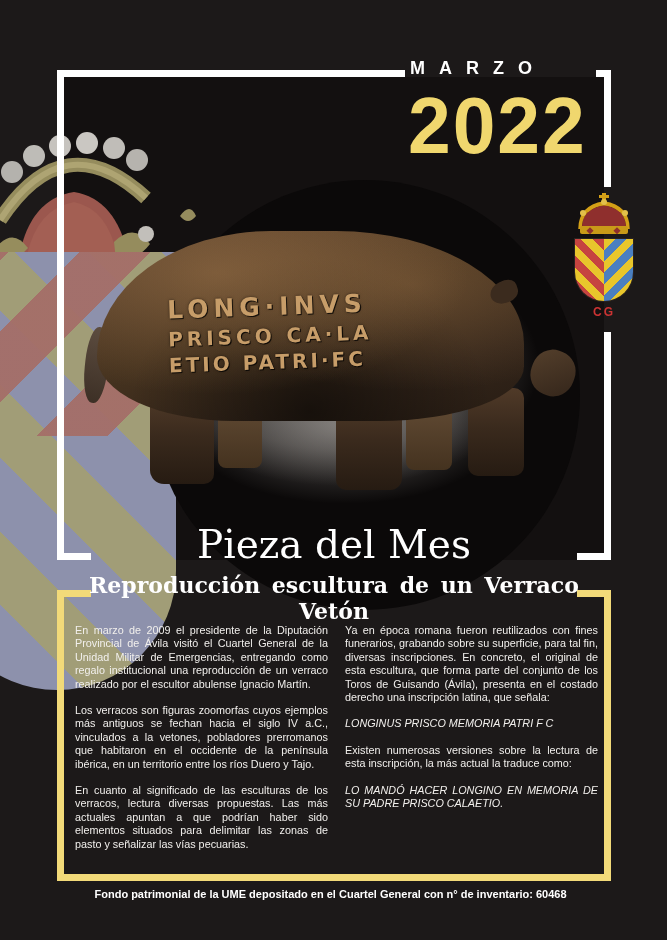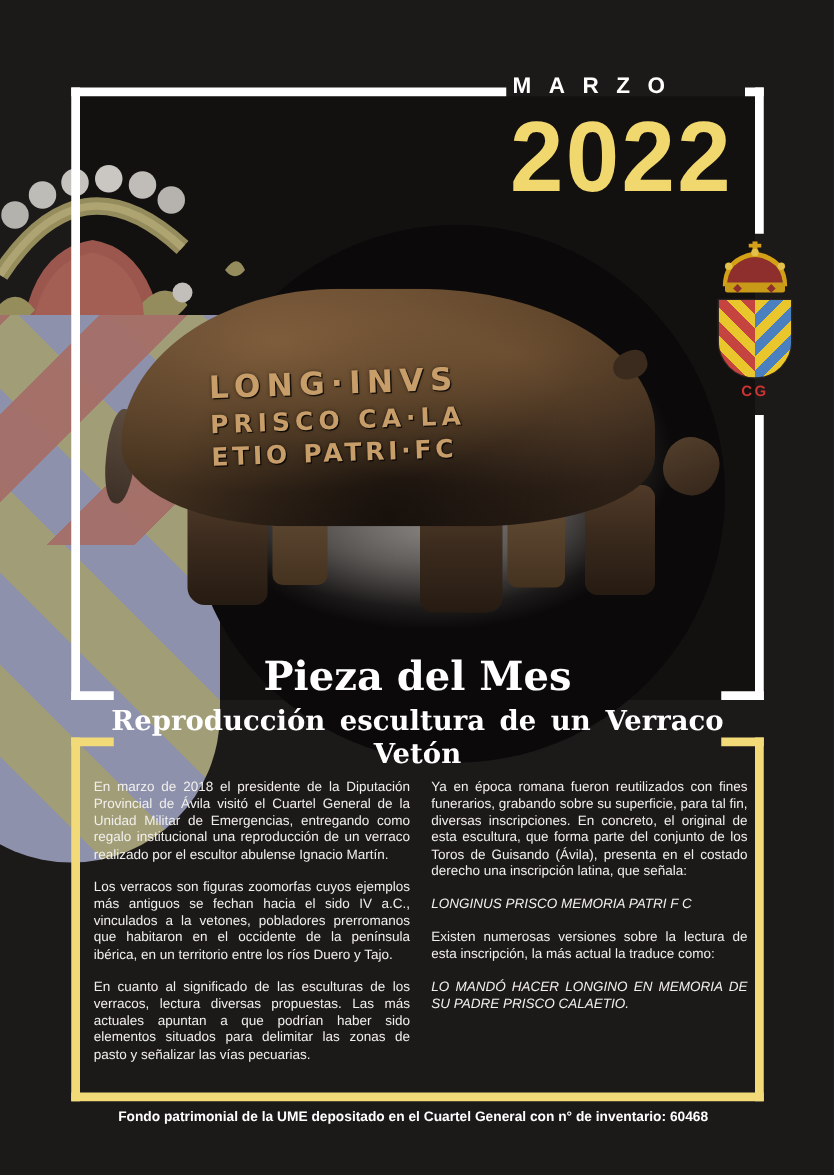--- a/index.html
+++ b/index.html
@@ -77,21 +77,21 @@
   #crest{left:570px;top:193px;width:68px;z-index:11;text-align:center;}
   #crest-shield{position:relative;margin:0 auto;width:58px;height:62px;
     border-radius:0 0 29px 29px;overflow:hidden;box-shadow:0 0 0 1px #2a2320;}
   .crest-half{position:absolute;top:0;width:50%;height:100%;}
   #crest-half-l{left:0;background:repeating-linear-gradient(45deg,#e8c62c 0 8px,#c64440 8px 16px);}
   #crest-half-r{right:0;background:repeating-linear-gradient(135deg,#e8c62c 0 8px,#4a7fc0 8px 16px);}
   #crest-label{margin-top:4px;color:#cc3333;font-weight:bold;font-size:12px;letter-spacing:2px;}
   
   #title-block{left:60px;top:524px;width:548px;z-index:11;text-align:center;
     font-family:"DejaVu Serif",serif;color:#ffffff;}
-  #title-main{font-size:32px;font-weight:bold;line-height:1.1;}
+  #title-main{font-size:39px;font-weight:normal;line-height:1.1;}
   #title-sub{font-size:22px;font-weight:bold;margin-top:5px;word-spacing:4px;}
   
   .col{top:624px;width:253px;z-index:11;color:#f1efec;font-size:10.8px;
     line-height:13.4px;text-align:justify;}
   #col-left{left:75px;}
   #col-right{left:345px;}
   .col p{margin:0 0 13px 0;}
   .col p.quote{font-style:italic;}
   
   #footer{left:0;top:888px;width:661px;z-index:11;text-align:center;
@@ -195,22 +195,22 @@
     </div>
     <div id="crest-label">CG</div>
   </div>
 
   <div class="abs" id="title-block">
     <div id="title-main">Pieza del Mes</div>
     <div id="title-sub">Reproducción escultura de un Verraco Vetón</div>
   </div>
 
   <div class="abs col" id="col-left">
-    <p>En marzo de 2018 el presidente de la Diputación Provincial de Ávila visitó el Cuartel General de la Unidad Militar de Emergencias, entregando como regalo institucional una reproducción de un verraco realizado por el escultor abulense Ignacio Martín.</p>
-    <p>Los verracos son figuras zoomorfas cuyos ejemplos más antiguos se fechan hacia el sido IV a.C., vinculados a la vetones, pobladores prerromanos que habitaron en el occidente de la península ibérica, en un territorio entre los ríos Duero y Tajo.</p>
+    <p>En marzo de 2009 el presidente de la Diputación Provincial de Ávila visitó el Cuartel General de la Unidad Militar de Emergencias, entregando como regalo institucional una reproducción de un verraco realizado por el escultor abulense Ignacio Martín.</p>
+    <p>Los verracos son figuras zoomorfas cuyos ejemplos más antiguos se fechan hacia el siglo IV a.C., vinculados a la vetones, pobladores prerromanos que habitaron en el occidente de la península ibérica, en un territorio entre los ríos Duero y Tajo.</p>
     <p>En cuanto al significado de las esculturas de los verracos, lectura diversas propuestas. Las más actuales apuntan a que podrían haber sido elementos situados para delimitar las zonas de pasto y señalizar las vías pecuarias.</p>
   </div>
   <div class="abs col" id="col-right">
     <p>Ya en época romana fueron reutilizados con fines funerarios, grabando sobre su superficie, para tal fin, diversas inscripciones. En concreto, el original de esta escultura, que forma parte del conjunto de los Toros de Guisando (Ávila), presenta en el costado derecho una inscripción latina, que señala:</p>
     <p class="quote">LONGINUS PRISCO MEMORIA PATRI F C</p>
     <p>Existen numerosas versiones sobre la lectura de esta inscripción, la más actual la traduce como:</p>
     <p class="quote">LO MANDÓ HACER LONGINO EN MEMORIA DE SU PADRE PRISCO CALAETIO.</p>
   </div>
 
   <div class="abs" id="footer">Fondo patrimonial de la UME depositado en el Cuartel General con n° de inventario: 60468</div>

